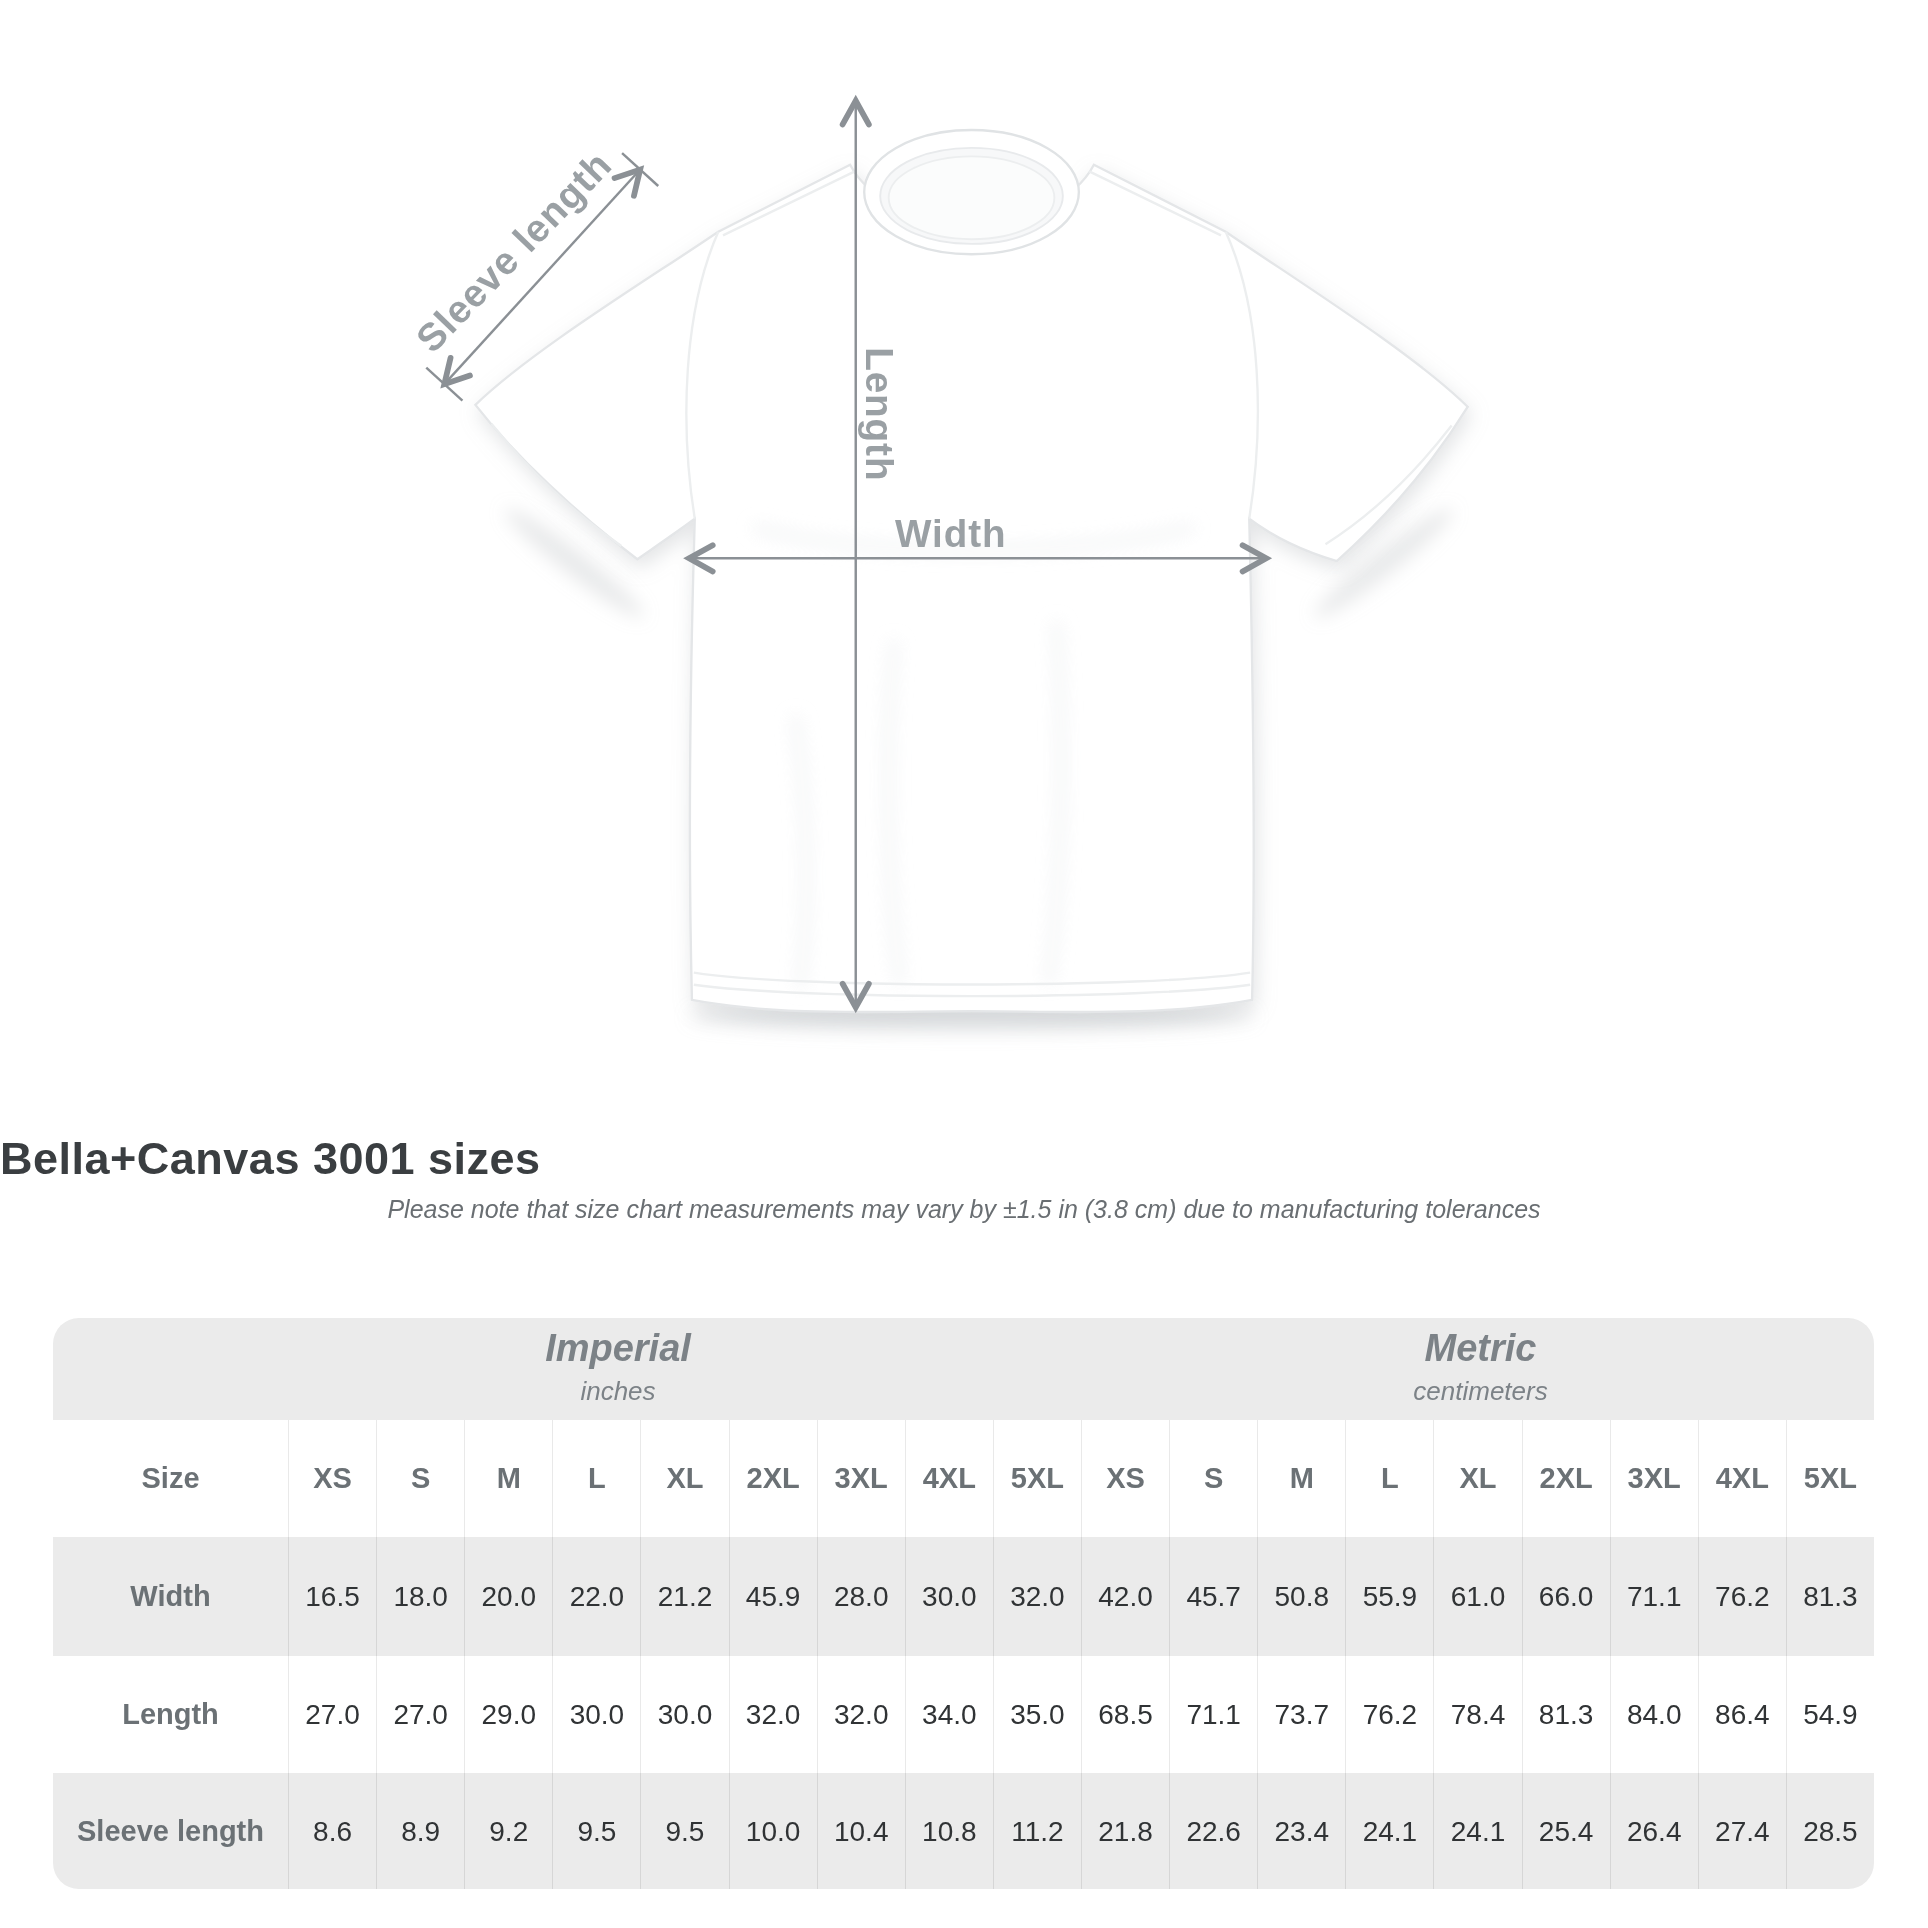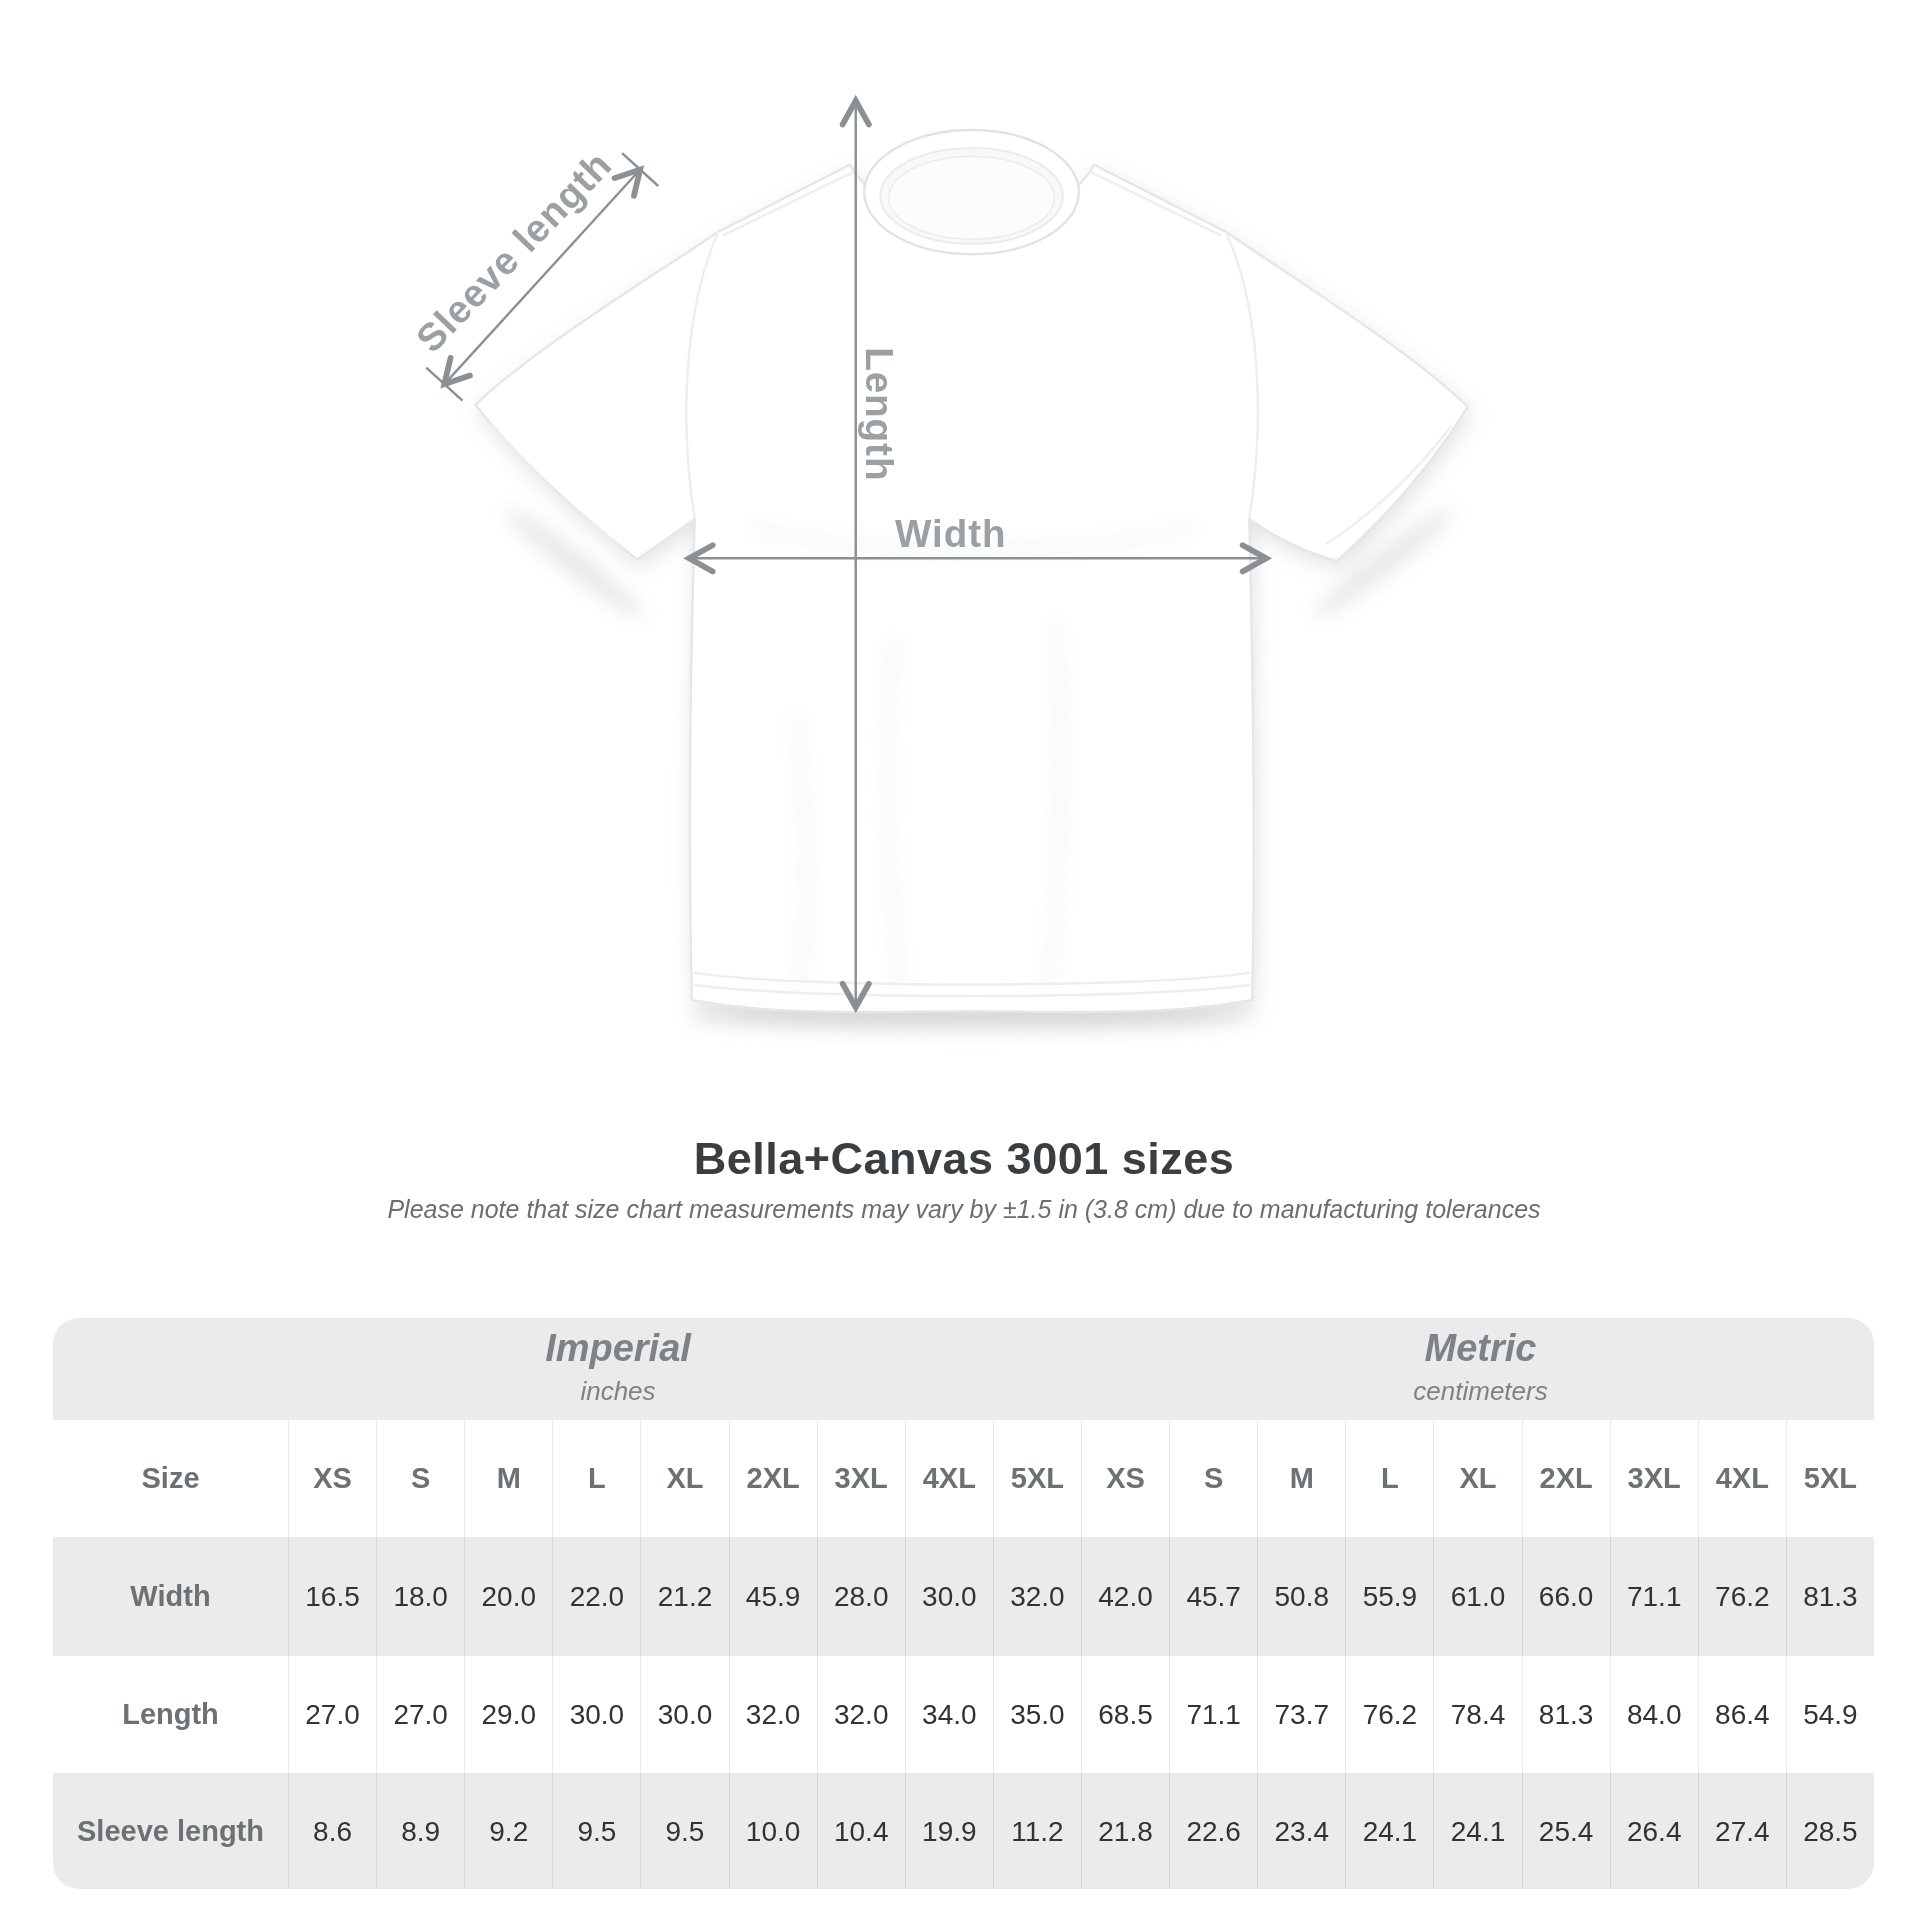--- a/index.html
+++ b/index.html
@@ -3,21 +3,21 @@
 <meta charset="utf-8">
 <style>
   html,body{margin:0;padding:0;background:#ffffff;}
   .canvas{
     position:relative;width:1928px;height:1928px;background:#ffffff;overflow:hidden;
     font-family:"Liberation Sans", sans-serif;
   }
   svg text{font-family:"Liberation Sans", sans-serif;}
   .annot{fill:#9aa0a4;font-weight:bold;font-size:41px;letter-spacing:1px;}
   .page-title{
-    position:absolute;left:0;top:1133px;width:100%;text-align:center;
+    position:absolute;left:0;top:1133px;width:100%;text-align:left;
     font-size:45px;font-weight:bold;color:#3a3e41;letter-spacing:0.5px;
   }
   .page-subtitle{
     position:absolute;left:0;top:1195px;width:100%;text-align:center;
     font-size:25px;font-style:italic;color:#696e72;
   }
   .tableWrap{
     position:absolute;left:53px;top:1318px;width:1821px;height:571px;
     border-radius:26px;overflow:hidden;background:#ffffff;
   }
@@ -194,21 +194,21 @@
         <div class="cell bl">86.4</div>
         <div class="cell bl">54.9</div>
         <div class="cell hdr gray">Sleeve length</div>
         <div class="cell bl gray">8.6</div>
         <div class="cell bl gray">8.9</div>
         <div class="cell bl gray">9.2</div>
         <div class="cell bl gray">9.5</div>
         <div class="cell bl gray">9.5</div>
         <div class="cell bl gray">10.0</div>
         <div class="cell bl gray">10.4</div>
-        <div class="cell bl gray">19.9</div>
+        <div class="cell bl gray">10.8</div>
         <div class="cell bl gray">11.2</div>
         <div class="cell bl gray">21.8</div>
         <div class="cell bl gray">22.6</div>
         <div class="cell bl gray">23.4</div>
         <div class="cell bl gray">24.1</div>
         <div class="cell bl gray">24.1</div>
         <div class="cell bl gray">25.4</div>
         <div class="cell bl gray">26.4</div>
         <div class="cell bl gray">27.4</div>
         <div class="cell bl gray">28.5</div>

